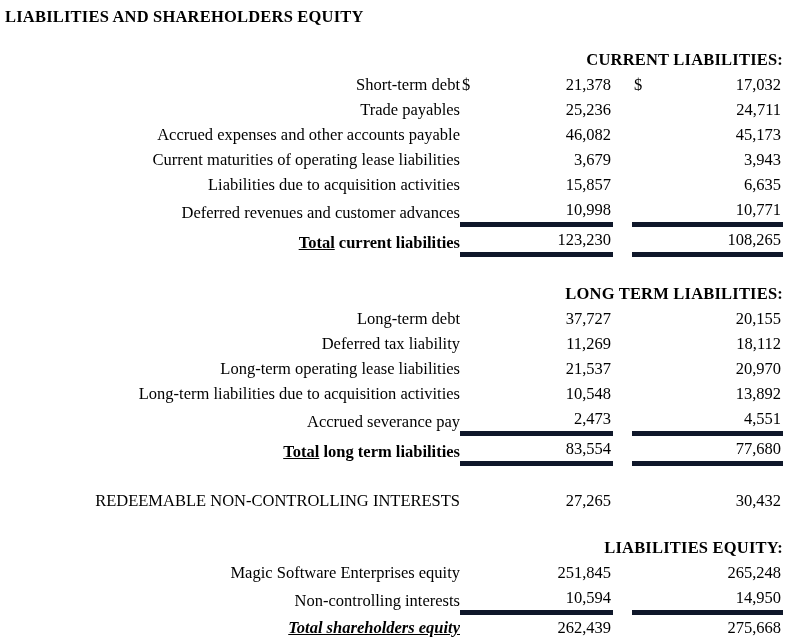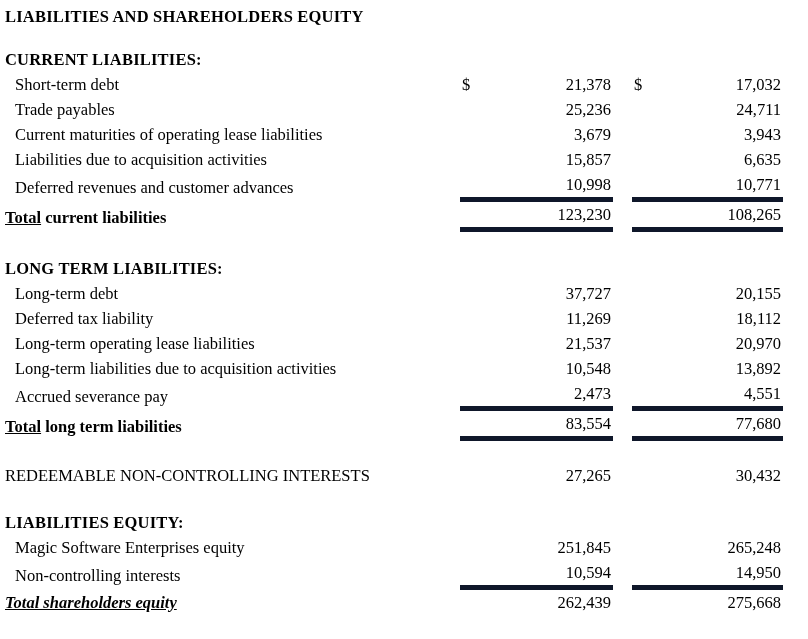--- a/index.html
+++ b/index.html
@@ -14,21 +14,21 @@
     font-weight:bold;height:25px;line-height:25px;
     letter-spacing:.2px;
   }
   .sp-title{height:18px;}
   table{border-collapse:collapse;table-layout:fixed;width:778px;}
   td{padding:0;vertical-align:bottom;}
   col.c-label{width:455px;}
   col.c-amt1{width:153px;}
   col.c-gap{width:19px;}
   col.c-amt2{width:151px;}
-  tr.row{height:25px;}
+  tr.row{height:25px;text-align:right;}
   tr.total-row{height:26px;}
   td.label{line-height:25px;white-space:nowrap;overflow:hidden;}
   tr.item-row td.label{padding-left:10px;}
   tr.heading-row td{font-weight:bold;line-height:25px;letter-spacing:.2px;}
   td.amt .inner{display:flex;line-height:25px;}
   td.amt .num{margin-left:auto;padding-right:2px;}
   td.amt .cur{padding-left:2px;}
   td.u{border-bottom:5px solid #0f172a;}
   tr.total-row td.label{font-weight:bold;}
   .word-u{text-decoration:underline;}
@@ -81,20 +81,34 @@
             </div>
           </td>
       <td></td>
       <td class="amt">
             <div class="inner">
               <span class="num">24,711</span>
             </div>
           </td>
     </tr>
 
+    <tr class="row item-row">
+      <td class="label">Accrued expenses and other accounts payable</td>
+      <td class="amt">
+            <div class="inner">
+              <span class="num">46,082</span>
+            </div>
+          </td>
+      <td></td>
+      <td class="amt">
+            <div class="inner">
+              <span class="num">45,173</span>
+            </div>
+          </td>
+    </tr>
 
     <tr class="row item-row">
       <td class="label">Current maturities of operating lease liabilities</td>
       <td class="amt">
             <div class="inner">
               <span class="num">3,679</span>
             </div>
           </td>
       <td></td>
       <td class="amt">

